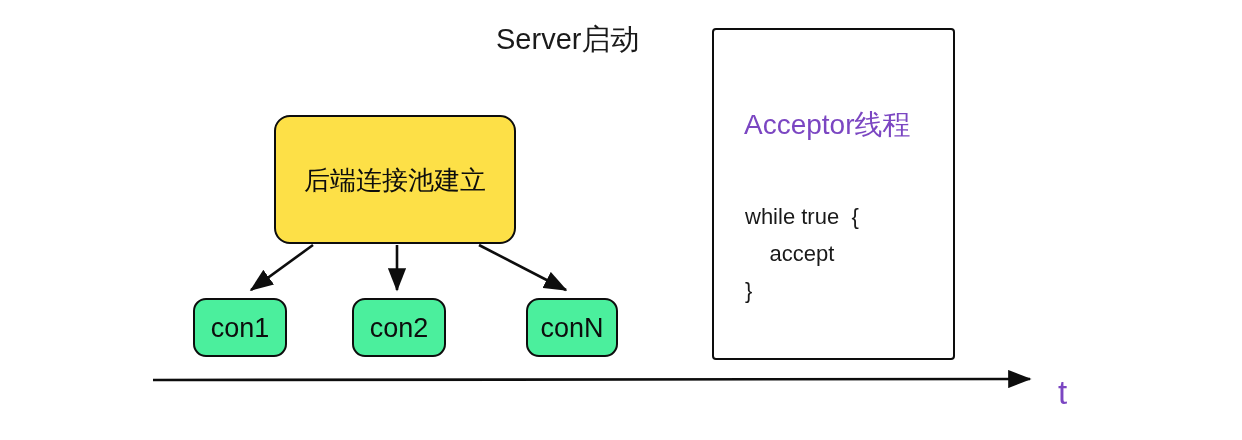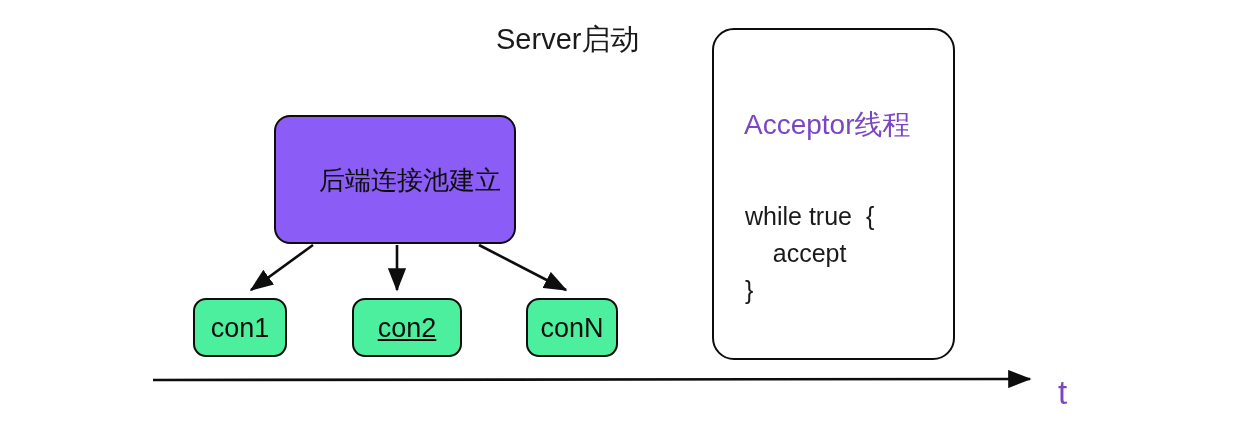--- a/index.html
+++ b/index.html
@@ -31,27 +31,27 @@
     letter-spacing: 0px;
   }
 
   
   .pool-box {
     position: absolute;
     left: 274px;
     top: 115px;
     width: 242px;
     height: 129px;
-    background: #8b5cf6;
+    background: #fde047;
     border: 2.6px solid #0d0d0d;
     border-radius: 16px;
     box-sizing: border-box;
     display: flex;
     align-items: center;
-    justify-content: flex-end;
+    justify-content: center;
     text-align: center;
   }
   .pool-box-label {
     font-size: 26px;
     line-height: 36px;
     color: #0d0d0d;
     width: 208px;
     word-break: break-all;
   }
 
@@ -68,49 +68,49 @@
     align-items: center;
     justify-content: center;
   }
   .con-box-label {
     font-size: 27px;
     line-height: 30px;
     color: #0d0d0d;
     white-space: nowrap;
   }
   #con-box-0 { left: 193px; width: 94px; justify-content: center; }
-  #con-box-1 { left: 352px; width: 110px; text-decoration: underline; }
+  #con-box-1 { left: 352px; width: 94px; }
   #con-box-2 { left: 526px; width: 92px; }
 
   
   .acceptor-panel {
     position: absolute;
     left: 712px;
     top: 28px;
     width: 243px;
     height: 332px;
     background: #ffffff;
     border: 2.6px solid #0d0d0d;
-    border-radius: 22px;
+    border-radius: 4px;
     box-sizing: border-box;
   }
   .acceptor-title {
     position: absolute;
     left: 30px;
     top: 78px;
     font-size: 28px;
     line-height: 34px;
     color: #7B46C2;
     white-space: nowrap;
   }
   .acceptor-code {
     position: absolute;
     left: 31px;
     top: 168px;
-    font-size: 25px;
+    font-size: 22px;
     line-height: 37px;
     color: #1a1a1a;
     white-space: pre;
   }
 
   
   #overlay {
     position: absolute;
     left: 0;
     top: 0;

